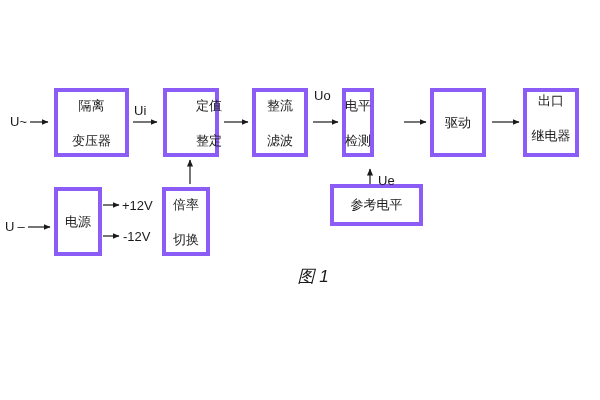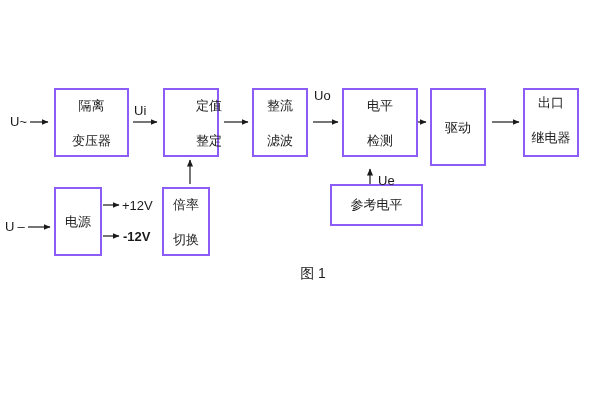--- a/index.html
+++ b/index.html
@@ -19,21 +19,21 @@
   #connectors {
     position: absolute;
     left: 0;
     top: 0;
     width: 600px;
     height: 400px;
   }
   .box {
     position: absolute;
     box-sizing: border-box;
-    border: 2px solid #8b5cf6;
+    border: 4px solid #8b5cf6;
     background: #ffffff;
     display: flex;
     flex-direction: column;
     align-items: center;
     justify-content: center;
     font-size: 13px;
     line-height: 35px;
     text-align: center;
     white-space: nowrap;
   }
@@ -45,22 +45,23 @@
     white-space: nowrap;
     color: #1a1a1a;
   }
   .lbl-dc { letter-spacing: 3px; }
   .caption {
     position: absolute;
     left: 283px;
     top: 265px;
     width: 60px;
     text-align: center;
-    font-size: 14px;
+    font-size: 17px;
     color: #1a1a1a;
+    font-style: italic;
   }
 </style>
 </head>
 <body>
 
 <div id="stage">
 
   <svg id="connectors" viewBox="0 0 600 400" xmlns="http://www.w3.org/2000/svg">
     <defs>
       <marker id="ah" markerWidth="8" markerHeight="8" refX="6.5" refY="3" orient="auto" markerUnits="userSpaceOnUse">
@@ -88,26 +89,26 @@
   <div class="box" style="left:163px;top:88px;width:56px;height:69px;padding-left:36px;">
     <span>定值</span>
     <span>整定</span>
   </div>
 
   <div class="box" style="left:252px;top:88px;width:56px;height:69px;">
     <span>整流</span>
     <span>滤波</span>
   </div>
 
-  <div class="box" style="left:342px;top:88px;width:76px;height:69px;">
+  <div class="box" style="left:342px;top:88px;width:32px;height:69px;">
     <span>电平</span>
     <span>检测</span>
   </div>
 
-  <div class="box" style="left:430px;top:88px;width:56px;height:78px;justify-content:center;">
+  <div class="box" style="left:430px;top:88px;width:56px;height:69px;justify-content:center;">
     <span>驱动</span>
   </div>
 
   <div class="box" style="left:523px;top:88px;width:56px;height:69px;justify-content:flex-end;">
     <span>出口</span>
     <span>继电器</span>
   </div>
 
   <div class="box" style="left:54px;top:187px;width:48px;height:69px;">
     <span>电源</span>
@@ -121,17 +122,17 @@
   <div class="box" style="left:330px;top:184px;width:93px;height:42px;">
     <span style="height:auto;line-height:normal;">参考电平</span>
   </div>
 
   <div class="lbl" style="left:10px;top:115px;">U~</div>
   <div class="lbl" style="left:134px;top:104px;">Ui</div>
   <div class="lbl" style="left:314px;top:89px;">Uo</div>
   <div class="lbl" style="left:378px;top:174px;">Ue</div>
   <div class="lbl lbl-dc" style="left:5px;top:220px;">U–</div>
   <div class="lbl" style="left:122px;top:199px;">+12V</div>
-  <div class="lbl" style="left:123px;top:230px;font-weight:bold;">-12V</div>
+  <div class="lbl" style="left:123px;top:230px;">-12V</div>
 
   <div class="caption">图 1</div>
 
 </div>
 
 </body></html>

